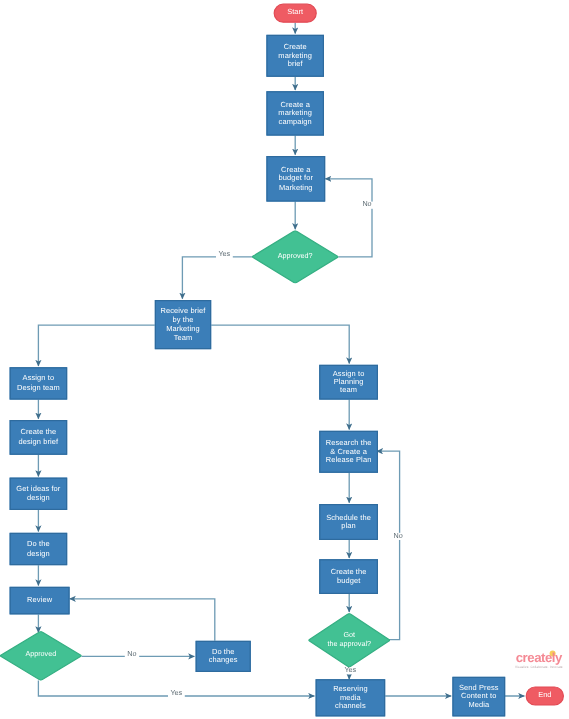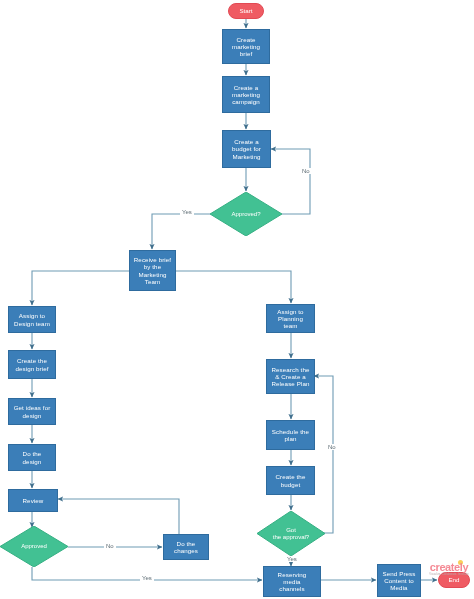--- a/index.html
+++ b/index.html
@@ -286,19 +286,19 @@
   <div class="edge-label" style="left:180px; top:209px;">Yes</div>
 
   <div class="edge-label" style="left:104px; top:543px;">No</div>
 
   <div class="edge-label" style="left:140px; top:575px;">Yes</div>
 
   <div class="edge-label" style="left:326px; top:444px;">No</div>
 
   <div class="edge-label" style="left:285px; top:556px;">Yes</div>
 
-  <div class="watermark" style="left:424px; top:562px; width:50px;">
+  <div class="watermark" style="left:424px; top:544px; width:50px;">
     <div class="wm-dot" style="left:34px; top:-2px;"></div>
     <div class="wm-word">creately</div>
     <div class="wm-sub">Visualize. Collaborate. Innovate</div>
   </div>
 
 </div>
 
 </body></html>

